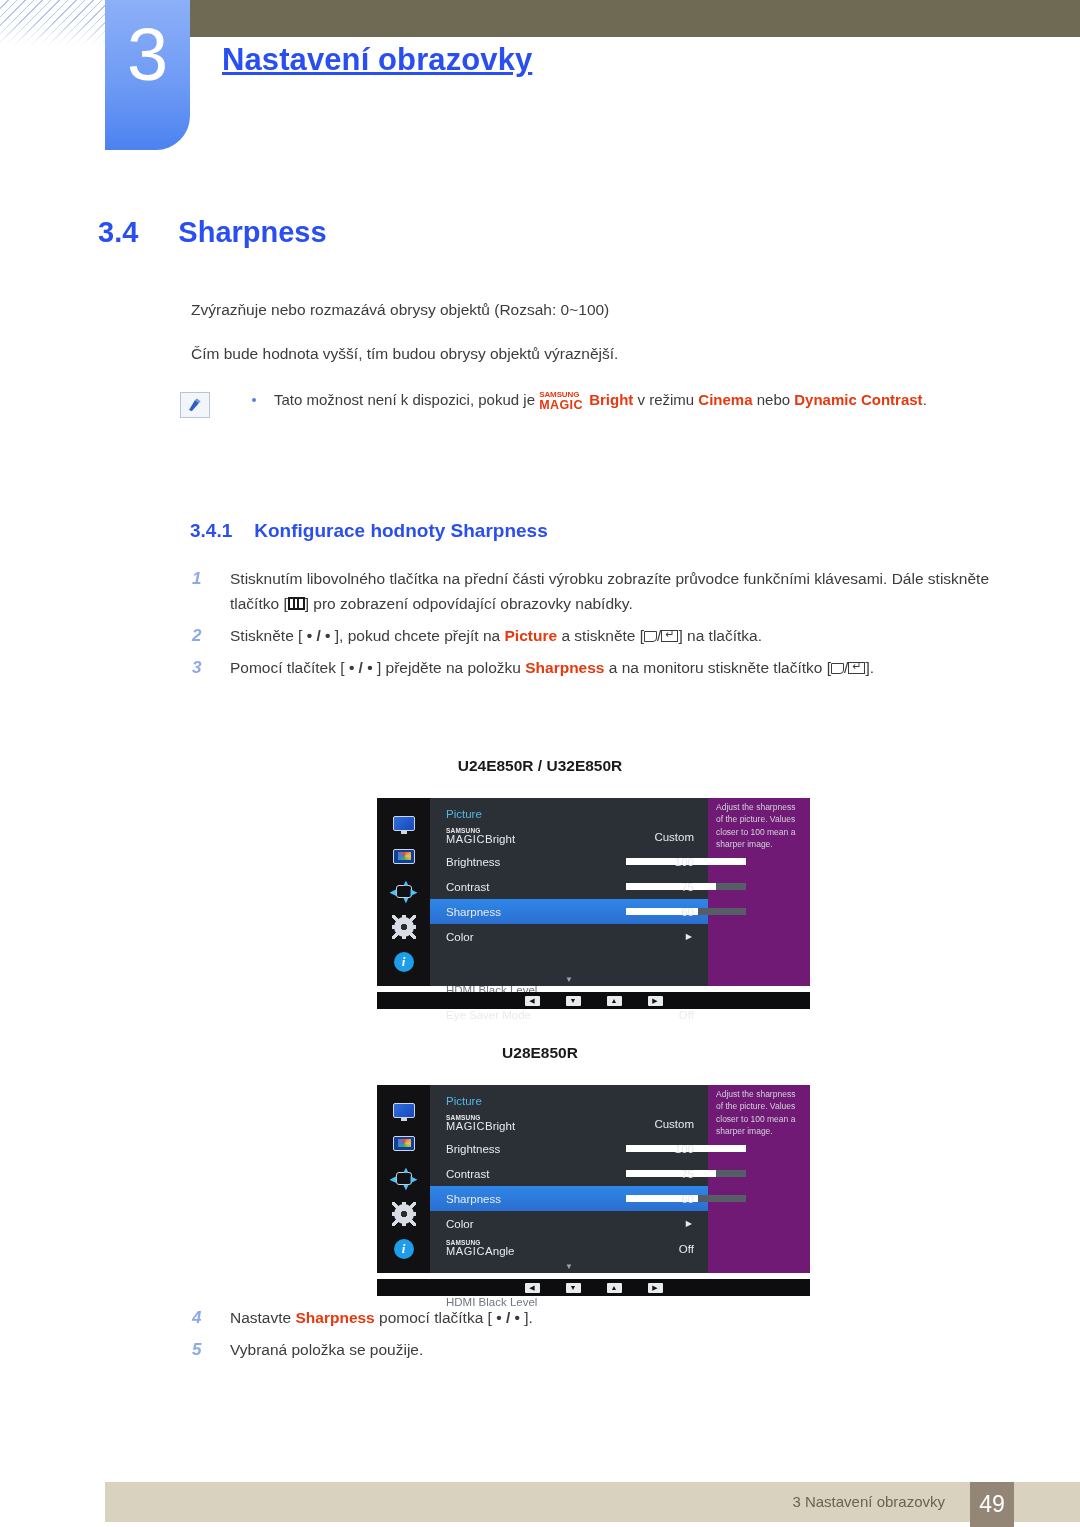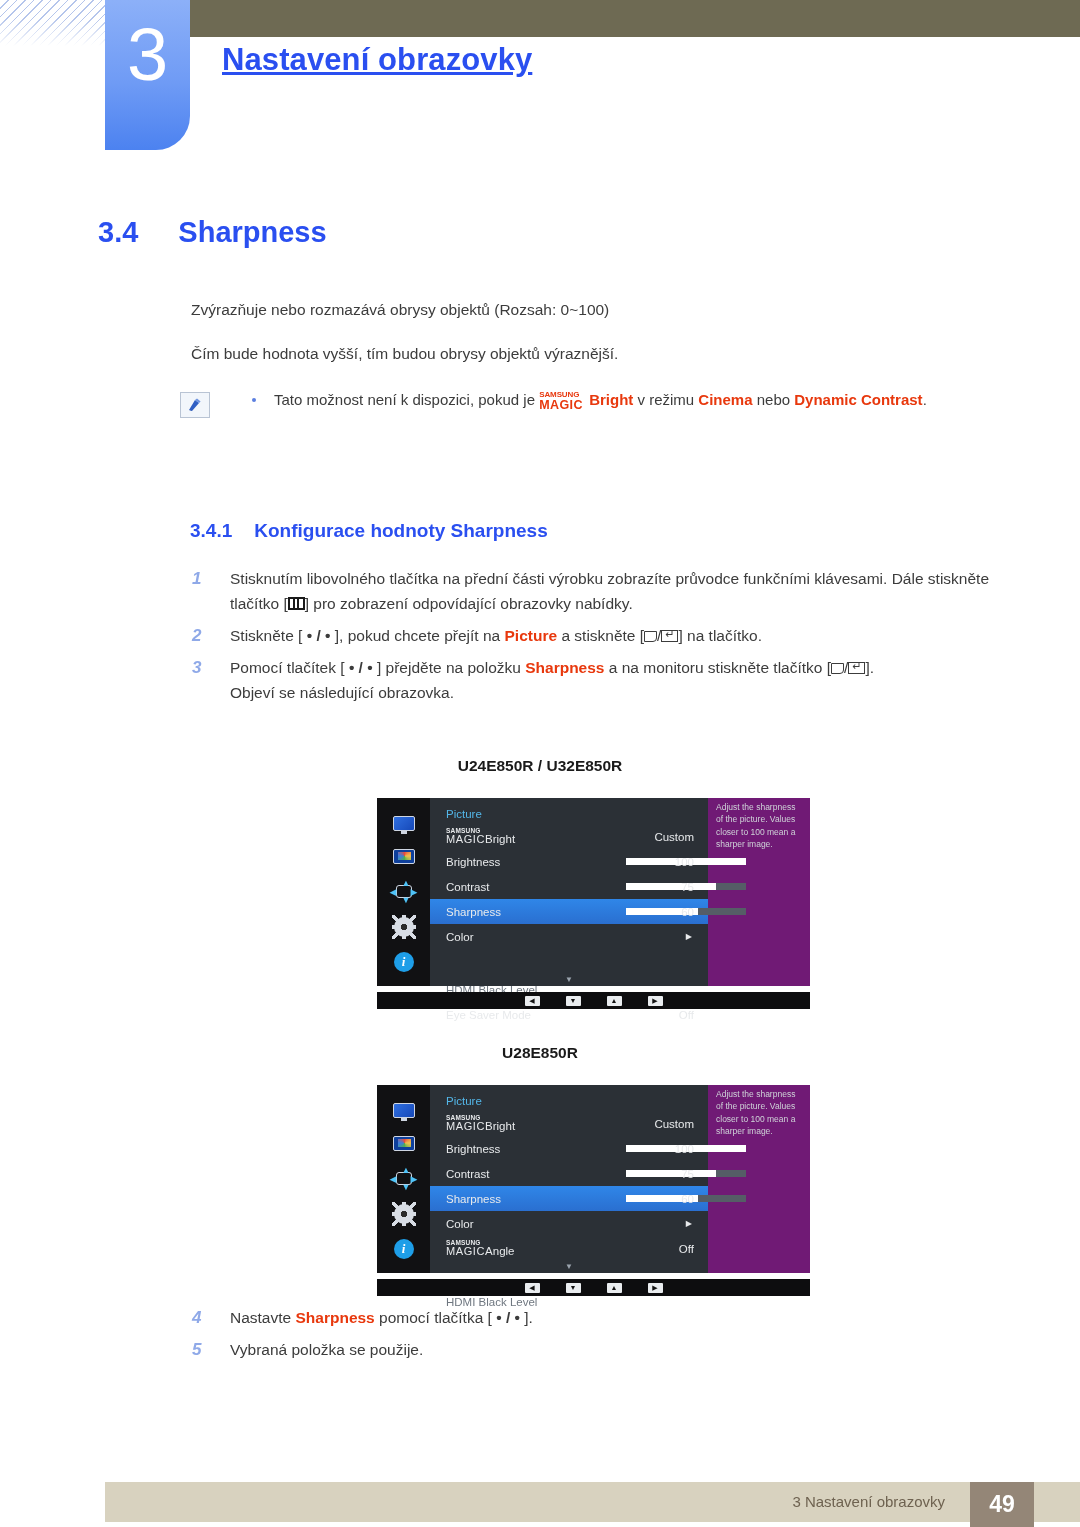--- a/index.html
+++ b/index.html
@@ -201,22 +201,22 @@
     font-weight:bold;text-decoration:none;letter-spacing:.4px;}
 
   
   .footbar{
     position:absolute;left:105px;top:1482px;width:975px;height:40px;background:#d8d2bf;
   }
   .foottext{
     position:absolute;right:135px;top:1493px;font-size:15px;color:#6e6250;
   }
   .pagebadge{
-    position:absolute;left:970px;top:1482px;width:64px;height:45px;background:#948677;
-    color:#ffffff;font-size:23px;font-weight:bold;
+    position:absolute;left:970px;top:1482px;width:44px;height:45px;background:#948677;
+    color:#ffffff;font-size:23px;font-weight:normal;
     display:flex;align-items:center;justify-content:center;
   }
 </style>
 </head>
 <body>
 
 <div class="hatch"></div>
 <div class="brownbar"></div>
 <div class="chapbadge">3</div>
 <div class="chaptitle">Nastavení obrazovky</div>
@@ -247,25 +247,24 @@
 <div class="h3wrap">
   <span>3.4.1</span>
   <span>Konfigurace hodnoty Sharpness</span>
 </div>
 
 <div class="steps">
   <div class="step">
     <span class="stepnum">1</span><span>Stisknutím libovolného tlačítka na přední části výrobku zobrazíte průvodce funkčními klávesami. Dále stiskněte tlačítko [</span><span class="gl-menu"></span><span>] pro zobrazení odpovídající obrazovky nabídky.</span>
   </div>
   <div class="step">
-    <span class="stepnum">2</span><span>Stiskněte [ </span><span class="dotbtn">• / •</span><span> ], pokud chcete přejít na </span><span class="red">Picture</span><span> a stiskněte [</span><span class="gl-sq"></span><span>/</span><span class="gl-ret"></span><span>] na tlačítko.</span>
+    <span class="stepnum">2</span><span>Stiskněte [ </span><span class="dotbtn">• / •</span><span> ], pokud chcete přejít na </span><span class="red">Picture</span><span> a stiskněte [</span><span class="gl-sq"></span><span>/</span><span class="gl-ret"></span><span>] na tlačítka.</span>
   </div>
   <div class="step">
     <span class="stepnum">3</span><span>Pomocí tlačítek [ </span><span class="dotbtn">• / •</span><span> ] přejděte na položku </span><span class="red">Sharpness</span><span> a na monitoru stiskněte tlačítko [</span><span class="gl-sq"></span><span>/</span><span class="gl-ret"></span><span>].</span>
-    <div class="substep" style="padding-left:0">Objeví se následující obrazovka.</div>
   </div>
 </div>
 
 <div class="osd-title" style="top:757px">U24E850R / U32E850R</div>
 
 <div class="osd" id="osd1" style="top:798px;height:188px">
   <div class="osd-main">
     <div class="osd-rail">
       <div class="ic">
           <div class="ic-monitor"></div>

